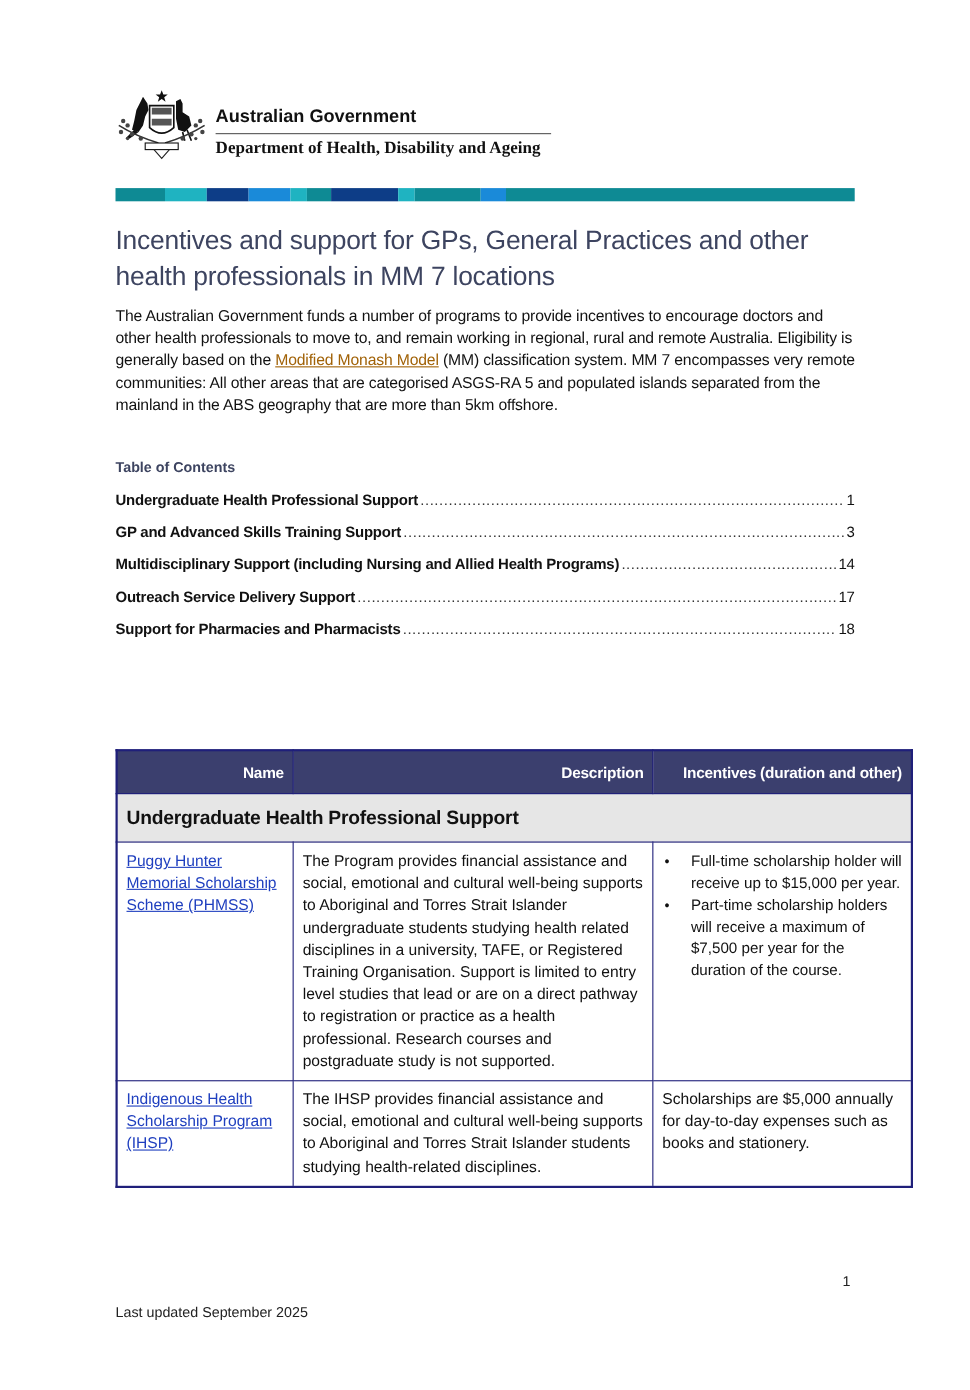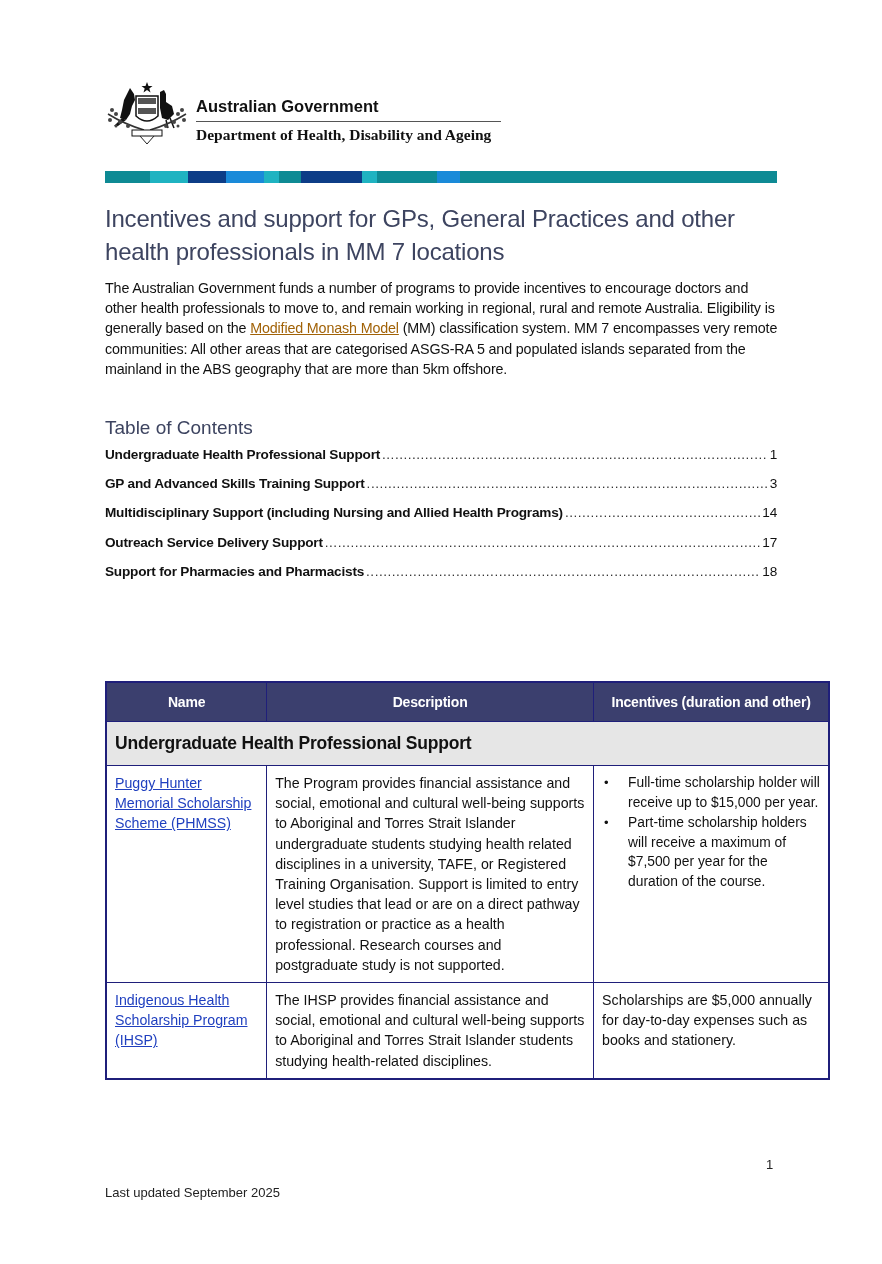--- a/index.html
+++ b/index.html
@@ -15,33 +15,33 @@
 
   .color-bar { left: 105px; top: 171px; width: 672px; height: 12px; display: flex; }
   .color-bar span { display: block; height: 100%; }
 
   
   .doc-title { left: 105px; top: 202px; width: 680px; font-family: "Liberation Sans", sans-serif; font-size: 24px; line-height: 33px; color: #3d4460; font-weight: normal; letter-spacing: -0.2px; }
 
   .intro { left: 105px; top: 278px; width: 675px; font-size: 14.3px; line-height: 20.2px; color: #111; letter-spacing: -0.15px; }
   .intro a { color: #a16207; text-decoration: underline; }
 
-  .toc-heading { left: 105px; top: 417px; font-size: 19px; font-weight: normal; color: #3d4460; }
+  .toc-heading { left: 105px; top: 417px; font-size: 13px; font-weight: bold; color: #3d4460; }
 
   .toc { left: 105px; top: 447px; width: 672px; }
   .toc-row { display: flex; align-items: baseline; height: 29.2px; font-size: 13.6px; font-weight: bold; color: #111; letter-spacing: -0.2px; }
   .toc-row .lbl { white-space: nowrap; }
   .toc-row .dots { flex: 1; overflow: hidden; white-space: nowrap; font-weight: normal; color: #333; margin: 0 2px; letter-spacing: 0.5px; }
   .toc-row .dots::before { content: "................................................................................................................................................................................................................................................"; }
   .toc-row .pg { font-weight: normal; white-space: nowrap; }
 
   
   .tbl { left: 105px; top: 681px; width: 725px; border-collapse: collapse; border: 2px solid #1f1f7a; }
   .tbl th, .tbl td { border: 1.5px solid #1f1f7a; vertical-align: top; }
-  .tbl thead th { background: #3b3f6e; color: #fff; font-size: 14px; font-weight: bold; text-align: center; padding: 0 8px; height: 38px; vertical-align: middle; letter-spacing: -0.2px; }
+  .tbl thead th { background: #3b3f6e; color: #fff; font-size: 14px; font-weight: bold; text-align: right; padding: 0 8px; height: 38px; vertical-align: middle; letter-spacing: -0.2px; }
   .tbl .section-row td { background: #e6e6e6; font-size: 17.5px; font-weight: bold; color: #111; padding: 0 8px; height: 43px; vertical-align: middle; letter-spacing: -0.2px; }
   .tbl td.cell { font-size: 14.2px; line-height: 20.2px; color: #111; padding: 7px 8px 7px 8px; }
   .tbl td.name a { color: #1f3fbf; text-decoration: underline; }
   .tbl ul { margin: 0; padding: 0 0 0 26px; list-style: none; }
   .tbl ul li { position: relative; margin-bottom: 1px; font-size: 13.8px; line-height: 19.5px; }
   .tbl ul li::before { content: "\2022"; position: absolute; left: -24px; font-size: 13px; }
 
   .page-num { left: 766px; top: 1157px; font-size: 13px; color: #222; }
   .footer { left: 105px; top: 1185px; font-size: 13px; color: #222; }
 </style>

